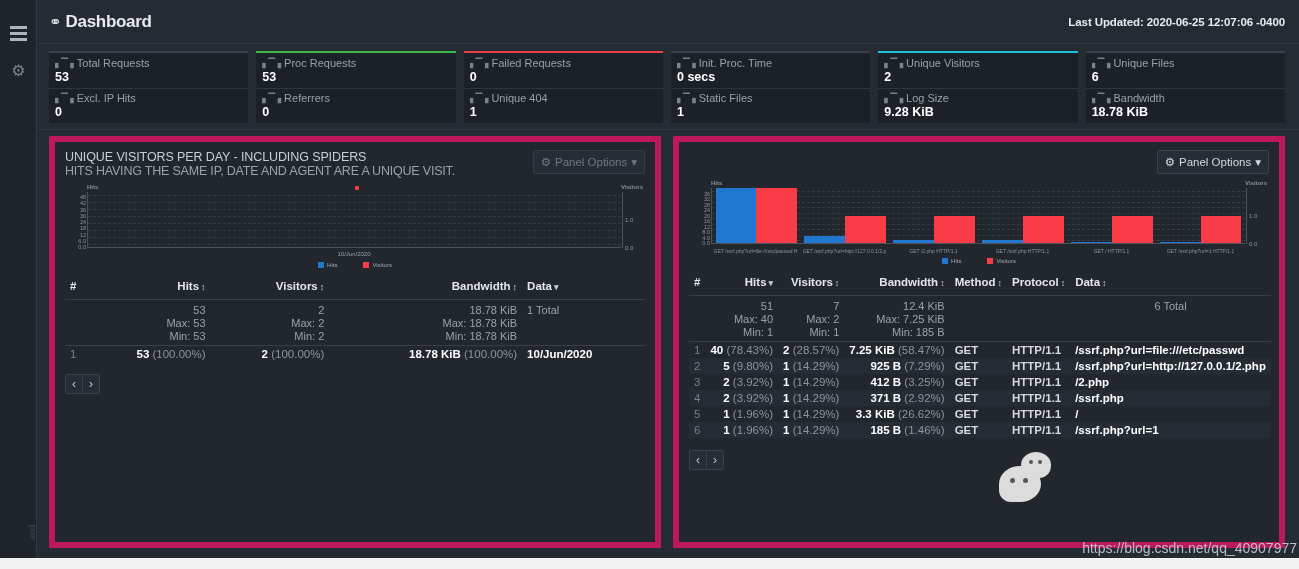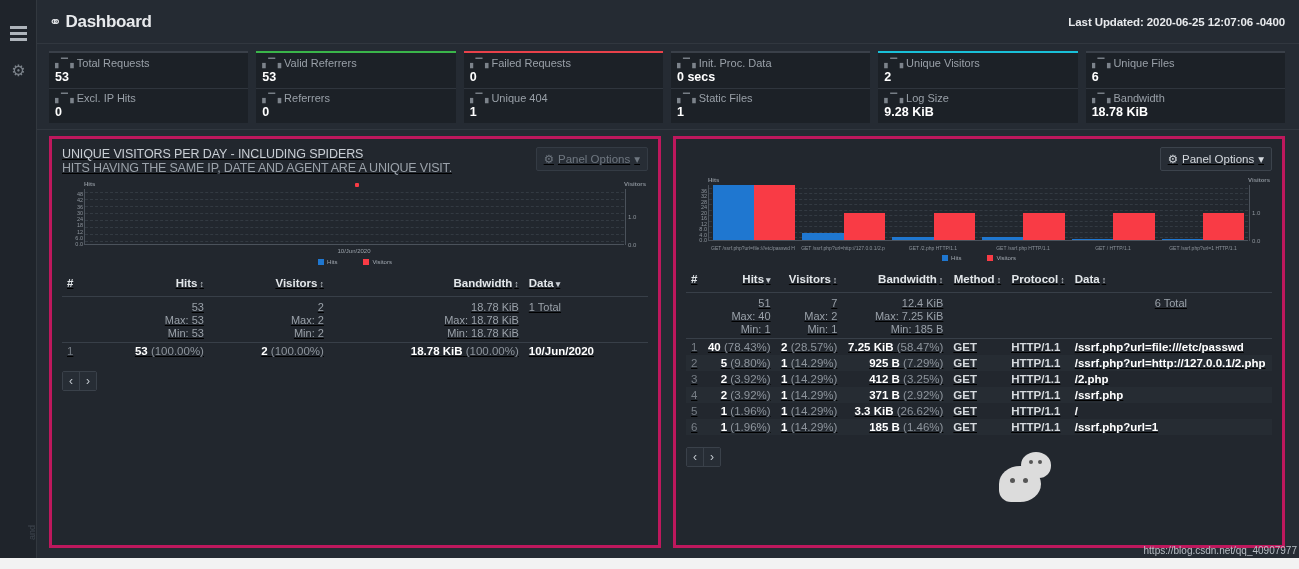--- a/index.html
+++ b/index.html
@@ -105,25 +105,24 @@
 
   
   .panels {
     display: flex; gap: 12px;
     padding: 6px 14px 0 12px;
     height: calc(100% - 44px - 96px);
   }
   .panel {
     flex: 1; min-width: 0;
     background: #22272e;
-    border: 3px solid #be185d;
+    border: 6px solid #be185d;
     padding: 8px 10px 6px 10px;
     position: relative;
     overflow: hidden;
-    text-decoration: underline;
   }
   .panel-head { display: flex; align-items: flex-start; }
   .panel-titles { min-width: 0; }
   .panel-title {
     font-size: 12.5px; color: #c9ced4; letter-spacing: -0.1px;
     white-space: nowrap;
   }
   .panel-sub {
     font-size: 12.5px; color: #9ba2aa; letter-spacing: -0.2px;
     white-space: nowrap;
@@ -269,21 +268,21 @@
     position: absolute; width: 4px; height: 4px; background: #565656; border-radius: 50%; top: 8px;
   }
   .wm-bubble2 .e1 { left: 8px; }
   .wm-bubble2 .e2 { left: 17px; }
   .wm-text {
     font-size: 26px; color: #e9e9e9; letter-spacing: 0px;
     font-family: "DejaVu Sans", sans-serif;
   }
   .footer-url {
     position: absolute; right: 2px; bottom: 2px;
-    font-size: 10px; color: #b9bfc6;
+    font-size: 14px; color: #b9bfc6;
   }
 </style>
 </head>
 <body>
 
 <div class="app">
 
   <div class="sidebar">
     <div class="side-btn">
       <span class="hamburger">
@@ -314,35 +313,35 @@
         <div class="item" style="border-top-color:#3a4049">
           <div class="item-label">
               <span class="bico">▖▔▗</span>
               <span>Total Requests</span>
             </div>
           <div class="item-value">53</div>
         </div>
         <div class="item" style="border-top-color:#3ab54a">
           <div class="item-label">
               <span class="bico">▖▔▗</span>
-              <span>Valid Referrers</span>
+              <span>Proc Requests</span>
             </div>
           <div class="item-value">53</div>
         </div>
         <div class="item" style="border-top-color:#e8414a">
           <div class="item-label">
               <span class="bico">▖▔▗</span>
               <span>Failed Requests</span>
             </div>
           <div class="item-value">0</div>
         </div>
         <div class="item" style="border-top-color:#3a4049">
           <div class="item-label">
               <span class="bico">▖▔▗</span>
-              <span>Init. Proc. Data</span>
+              <span>Init. Proc. Time</span>
             </div>
           <div class="item-value">0 secs</div>
         </div>
         <div class="item" style="border-top-color:#19c0d8">
           <div class="item-label">
               <span class="bico">▖▔▗</span>
               <span>Unique Visitors</span>
             </div>
           <div class="item-value">2</div>
         </div>

